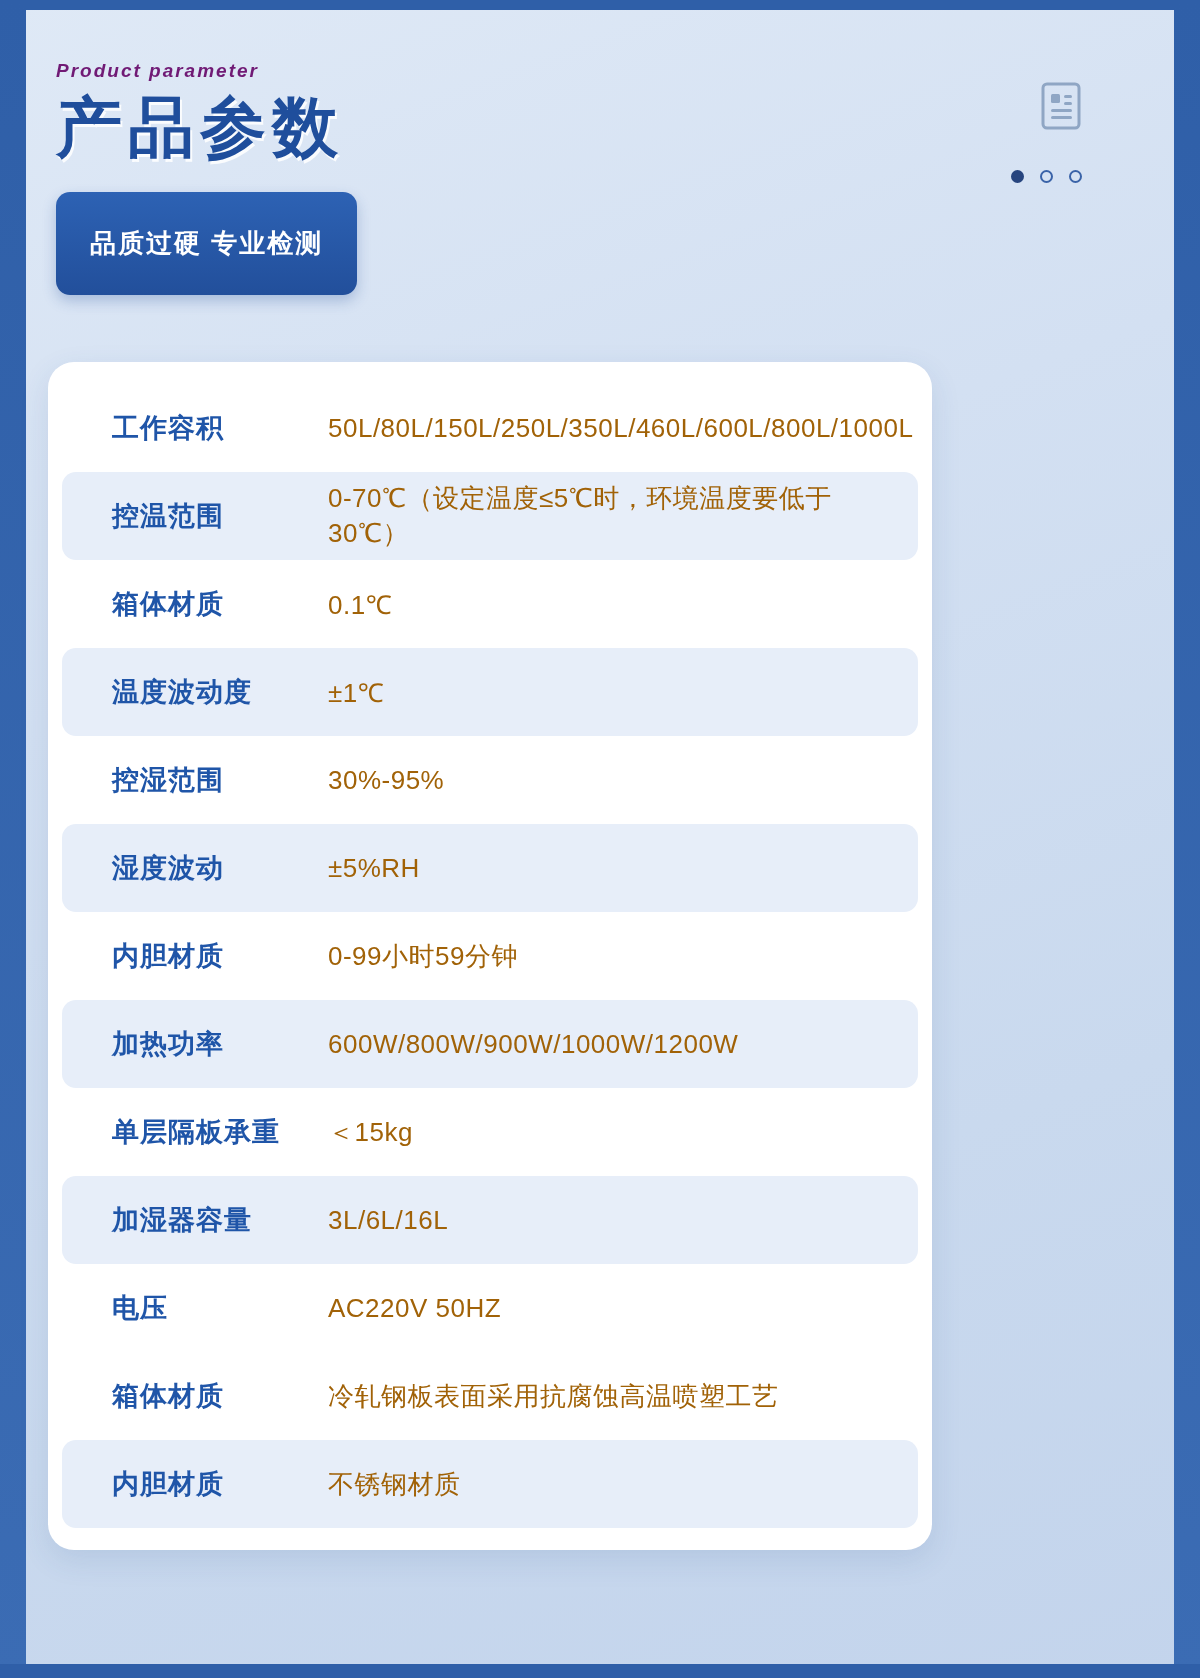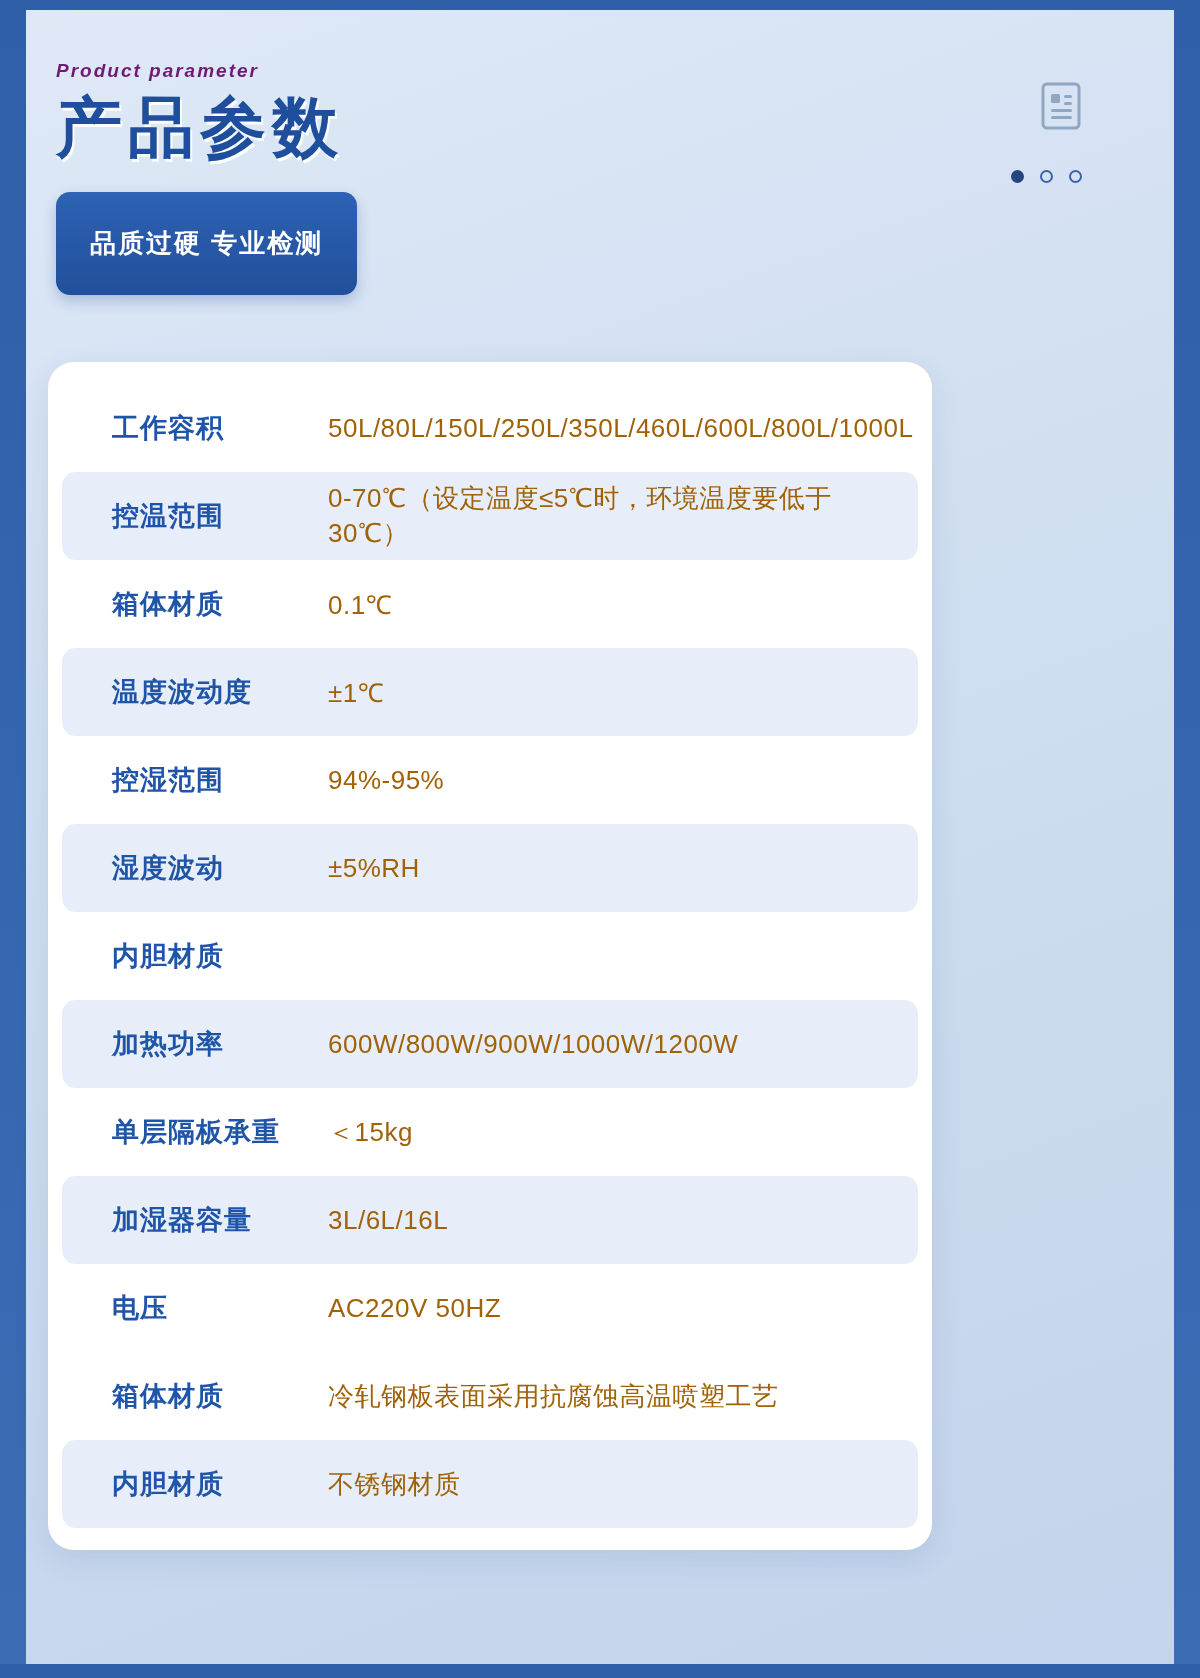--- a/index.html
+++ b/index.html
@@ -180,28 +180,29 @@
   <div class="row">
     <div class="label">箱体材质</div>
     <div class="value">0.1℃</div>
   </div>
   <div class="row alt">
     <div class="label">温度波动度</div>
     <div class="value">±1℃</div>
   </div>
   <div class="row">
     <div class="label">控湿范围</div>
-    <div class="value">94%-95%</div>
+    <div class="value">30%-95%</div>
   </div>
   <div class="row alt">
     <div class="label">湿度波动</div>
     <div class="value">±5%RH</div>
   </div>
   <div class="row">
     <div class="label">内胆材质</div>
+    <div class="value">0-99小时59分钟</div>
   </div>
   <div class="row alt">
     <div class="label">加热功率</div>
     <div class="value">600W/800W/900W/1000W/1200W</div>
   </div>
   <div class="row">
     <div class="label">单层隔板承重</div>
     <div class="value">＜15kg</div>
   </div>
   <div class="row alt">

